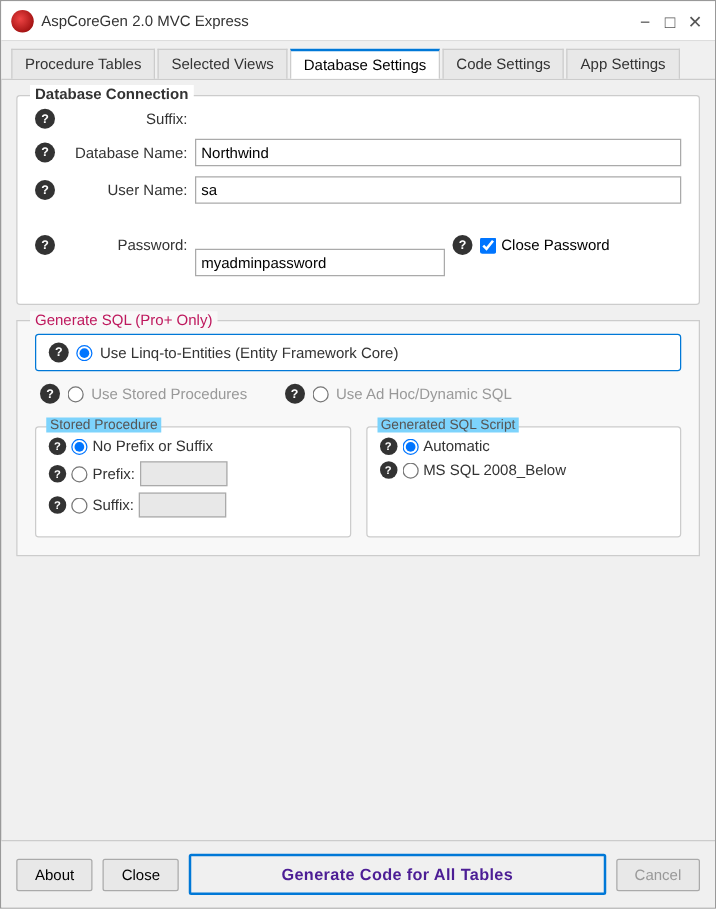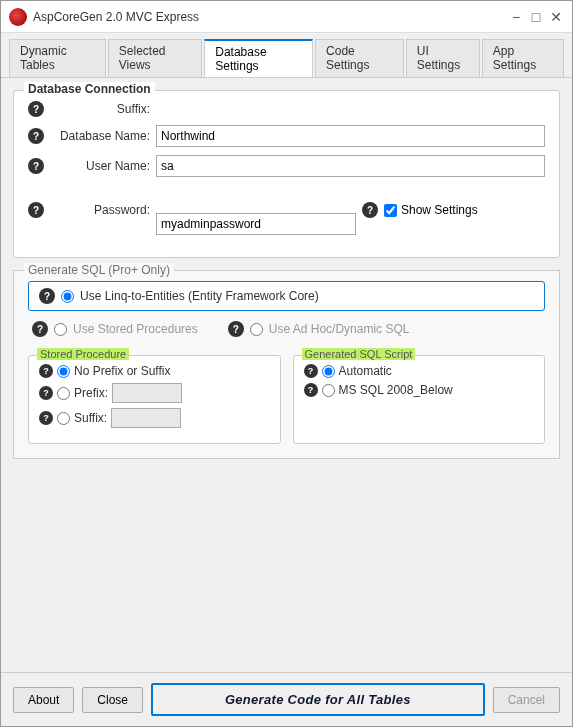--- a/index.html
+++ b/index.html
@@ -156,21 +156,21 @@
       position: relative;
       background: #f8f8f8;
     }
     .sql-group-title {
       position: absolute;
       top: -8px;
       left: 10px;
       background: #f8f8f8;
       padding: 0 4px;
       font-size: 12px;
-      color: #737373;
+      color: #be185d;
     }
     .radio-row {
       display: flex;
       align-items: center;
       gap: 6px;
       margin-bottom: 8px;
     }
     .radio-input {
       margin: 0;
     }
@@ -201,21 +201,21 @@
       border-radius: 3px;
       padding: 8px 10px 10px;
       position: relative;
       flex: 1;
       background: #fff;
     }
     .sub-group-title {
       position: absolute;
       top: -8px;
       left: 8px;
-      background: #bef264;
+      background: #7dd3fc;
       padding: 0 3px;
       font-size: 11px;
       color: #555;
     }
     .sub-radio-row {
       display: flex;
       align-items: center;
       gap: 4px;
       margin-bottom: 5px;
     }
@@ -243,25 +243,24 @@
       border-radius: 2px;
       text-align: right;
     }
     .generate-btn {
       flex: 1;
       padding: 7px 14px;
       font-size: 13px;
       font-weight: bold;
       border: 2px solid #0078d7;
       background: #f0f0f0;
-      color: #0f172a;
+      color: #4c1d95;
       cursor: pointer;
       border-radius: 2px;
       letter-spacing: 0.3px;
-      font-style: italic;
     }
     .cancel-btn {
       padding: 5px 14px;
       font-size: 12px;
       border: 1px solid #aaa;
       background: #e8e8e8;
       cursor: pointer;
       border-radius: 2px;
       color: #999;
     }
@@ -277,25 +276,24 @@
       <span class="title-text">AspCoreGen 2.0 MVC Express</span>
     </div>
     <div class="window-controls">
       <button class="win-btn">−</button>
       <button class="win-btn">□</button>
       <button class="win-btn">✕</button>
     </div>
   </div>
 
   <div class="tabs-row">
-    <div class="tab">Dynamic Tables</div>
+    <div class="tab">Procedure Tables</div>
     <div class="tab">Selected Views</div>
     <div class="tab active">Database Settings</div>
     <div class="tab">Code Settings</div>
-    <div class="tab">UI Settings</div>
     <div class="tab">App Settings</div>
   </div>
 
   <div class="content-area">
 
     <div class="group-box">
       <span class="group-box-title">Database Connection</span>
 
       <div class="form-row">
         <span class="help-icon">?</span>
@@ -314,21 +312,21 @@
         <input class="form-input" type="text" value="sa" style="">
       </div>
 
       <div class="form-row">
         <span class="help-icon">?</span>
         <span class="form-label">Password:</span>
         <input class="form-input" type="text" style="flex: 0 0 auto; width: 200px; margin-top: 28px;" id="pwd-input" value="myadminpassword">
         <span class="help-icon">?</span>
         <label class="checkbox-label">
           <input type="checkbox" checked="" style="">
-          <span>Show Settings</span>
+          <span>Close Password</span>
         </label>
       </div>
     </div>
 
     <div class="sql-group">
       <span class="sql-group-title">Generate SQL (Pro+ Only)</span>
 
       <div class="linq-box">
         <span class="help-icon">?</span>
         <input type="radio" name="sql-mode" class="radio-input" checked="" style="">

